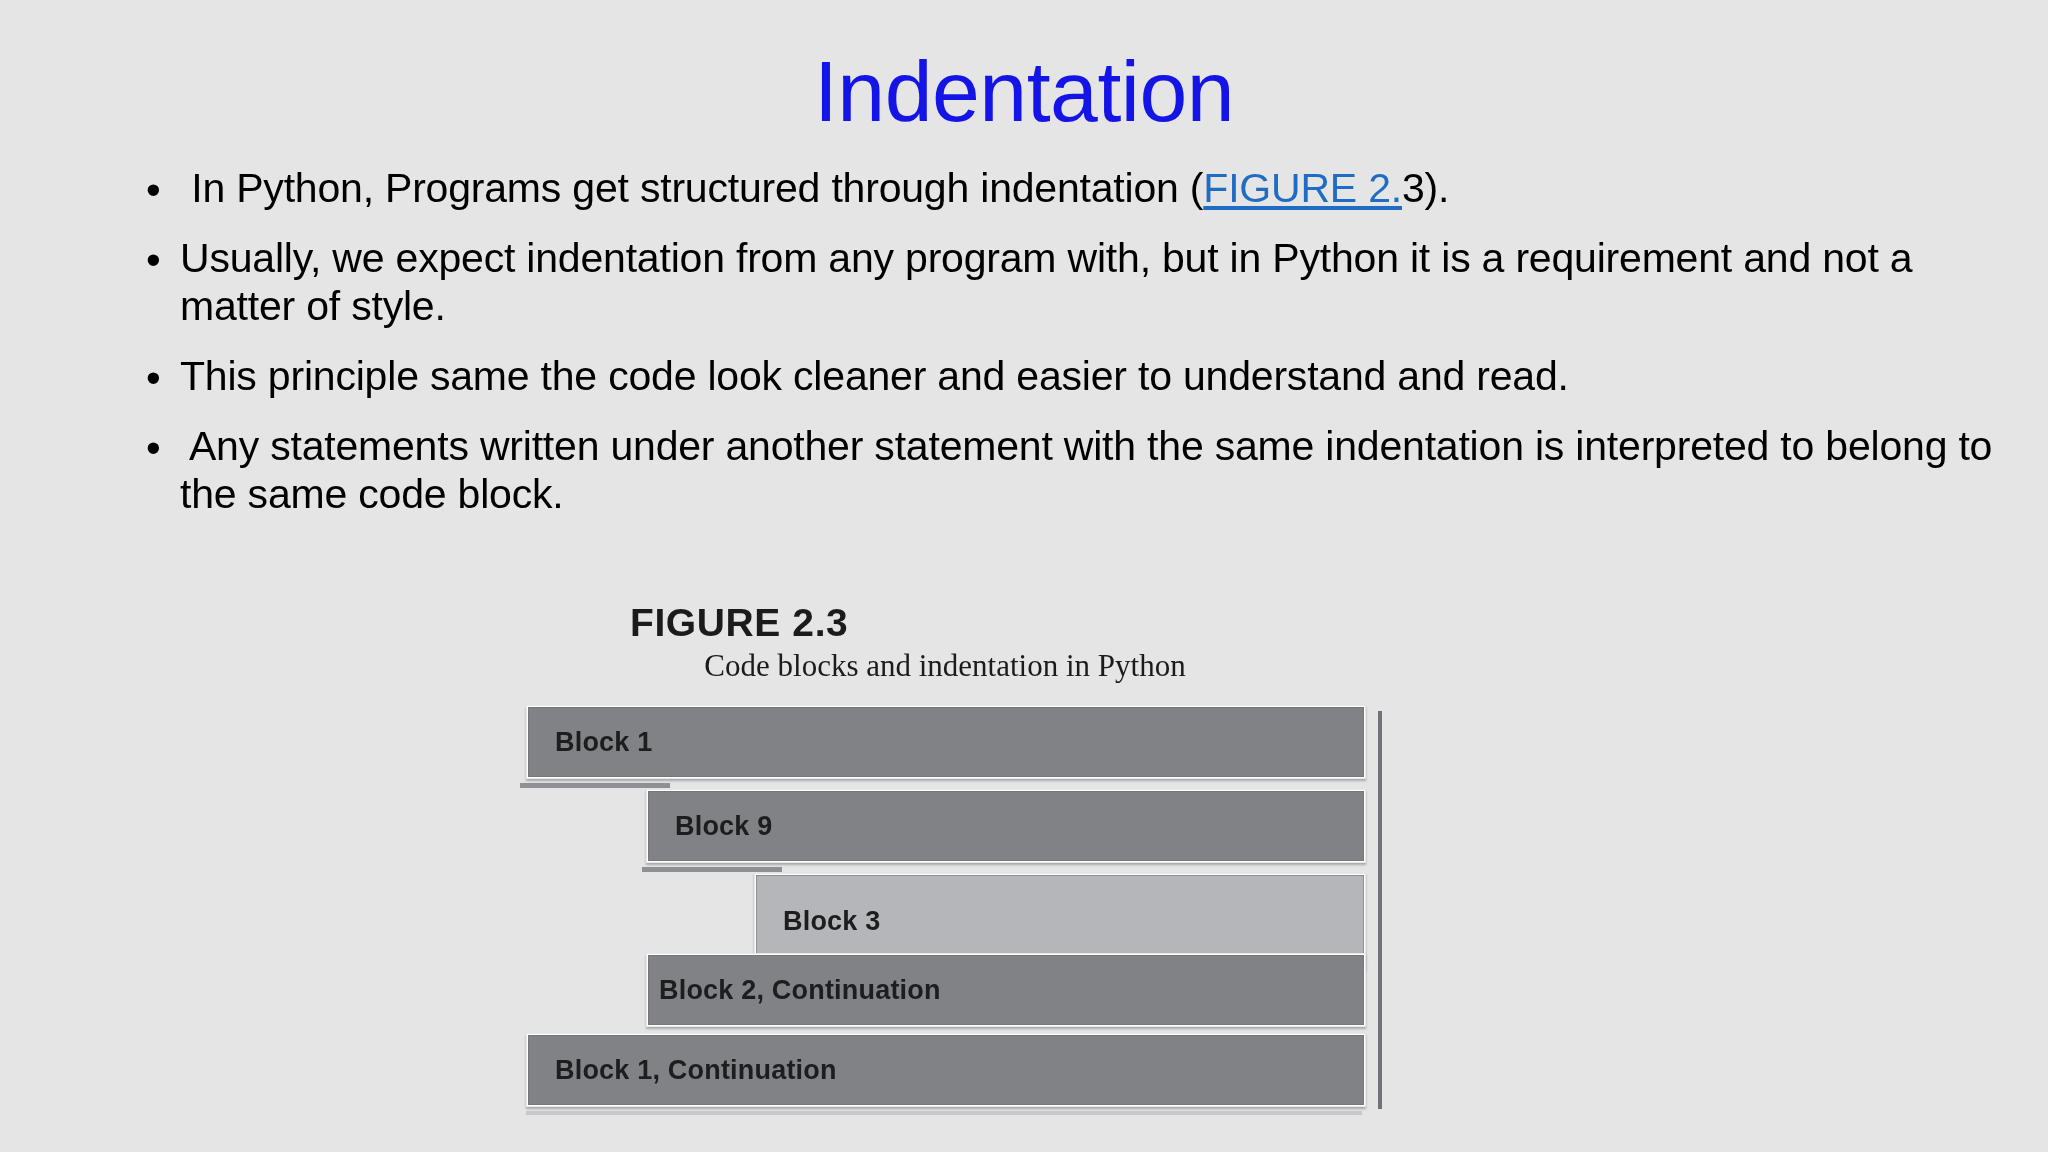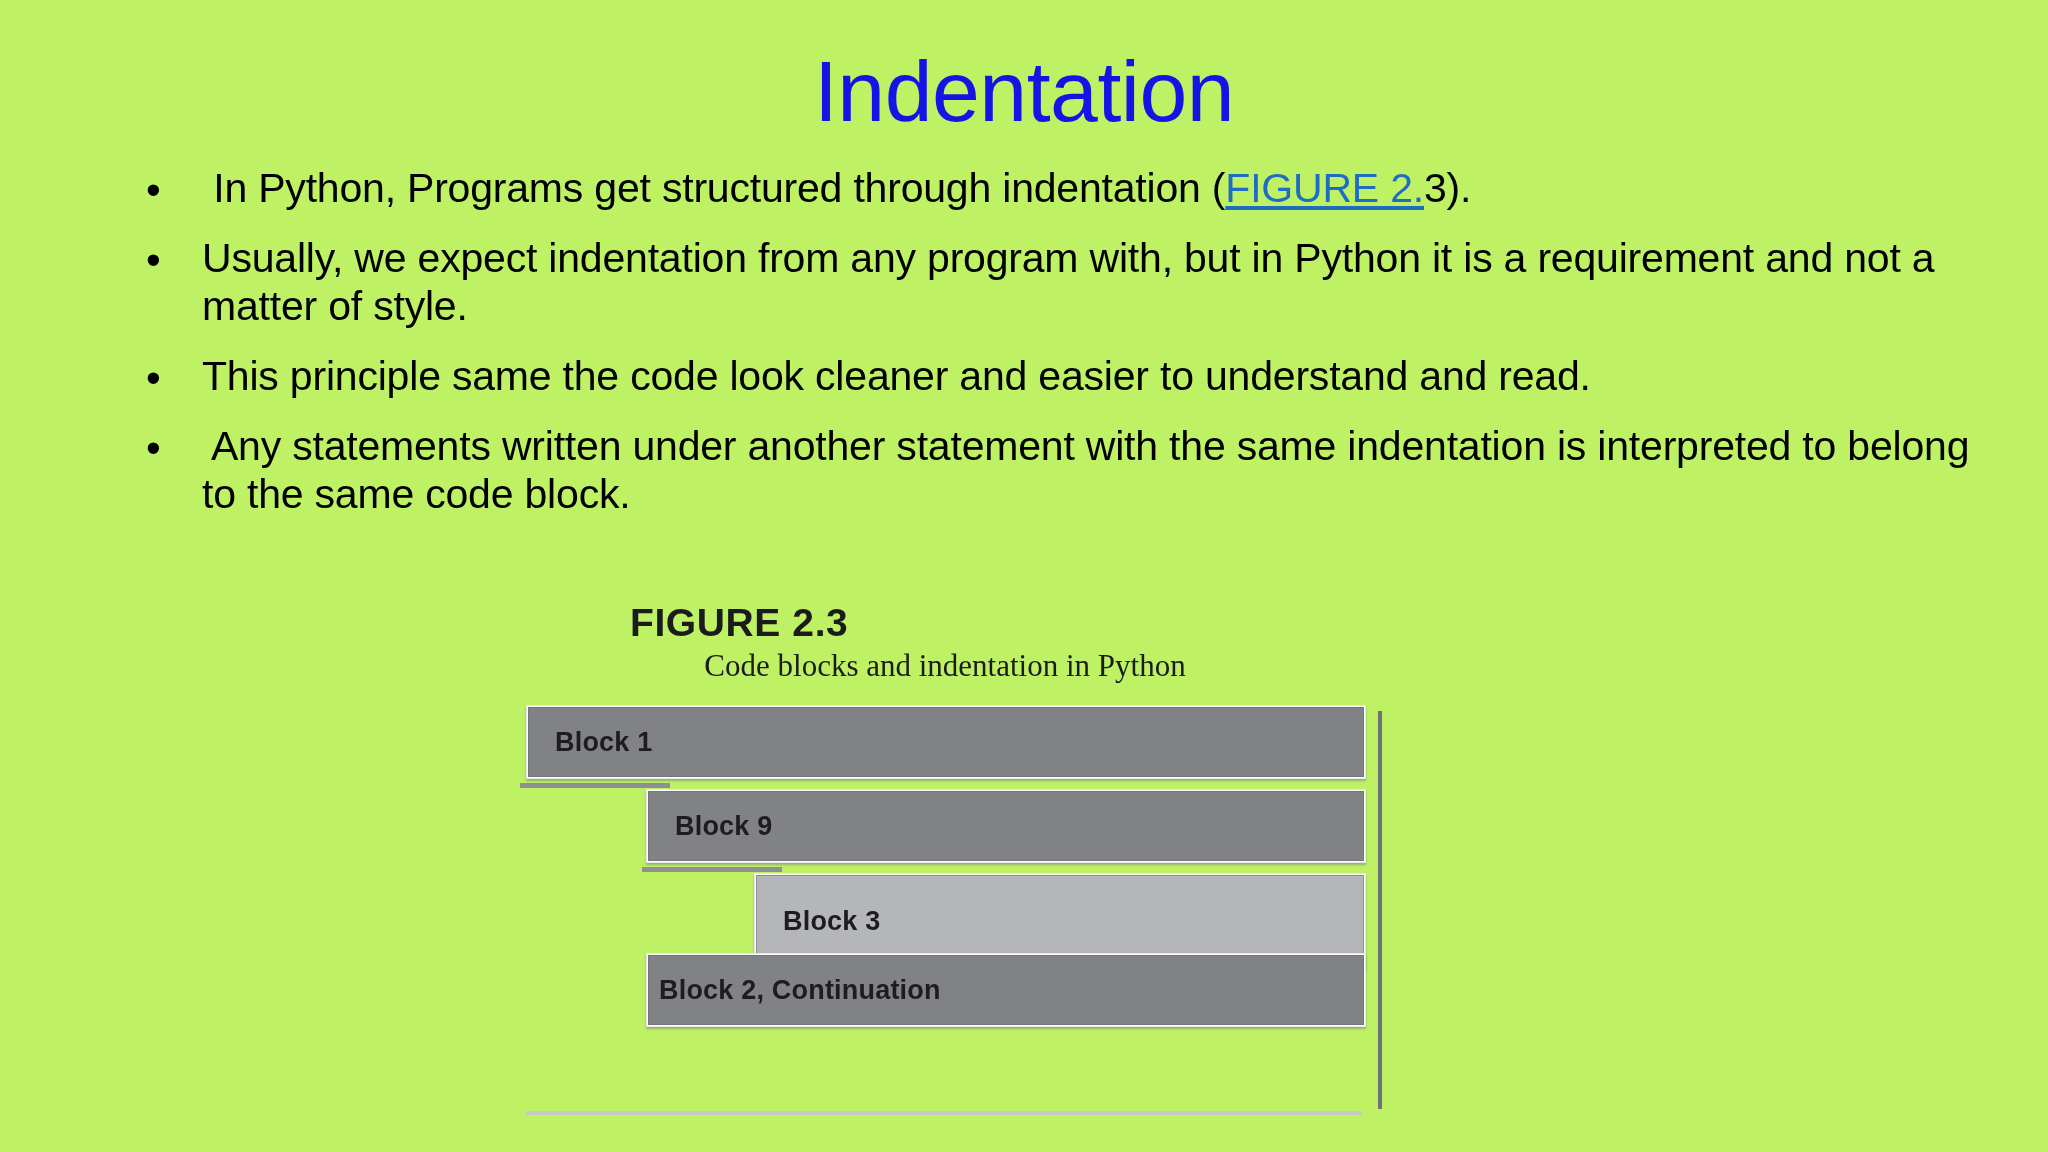--- a/index.html
+++ b/index.html
@@ -12,21 +12,21 @@
     height: 1152px;
     position: relative;
     overflow: hidden;
     font-family: "Liberation Sans", sans-serif;
     -webkit-font-smoothing: antialiased;
   }
 
   #slide {
     position: absolute;
     inset: 0;
-    background: #bef264;
+    background: #e5e5e5;
   }
 
   
   .slide-title {
     position: absolute;
     top: 48px;
     left: 0;
     width: 2048px;
     text-align: center;
     color: #1414e6;
@@ -55,21 +55,21 @@
     left: 6px;
     top: 0;
     width: 30px;
     color: #000000;
     font-size: 42px;
     line-height: 1.17;
     text-align: left;
   }
   .bullet-text {
     display: block;
-    margin-left: 62px;
+    margin-left: 40px;
     color: #000000;
     font-family: "Liberation Sans", sans-serif;
     font-size: 41px;
     font-weight: 400;
     line-height: 1.17;
     letter-spacing: -0.2px;
   }
   .lead-space { white-space: pre; }
   .figure-link {
     color: #1f6cc4;
@@ -211,17 +211,22 @@
         <span class="blk-label" style="margin-left:26px;">Block 3</span>
       </div>
     </div>
 
     <div class="blk tone-dark" style="left:126px; top:248px; width:720px; height:74px;">
       <div class="blk-inner">
         <span class="blk-label" style="margin-left:10px;">Block 2, Continuation</span>
       </div>
     </div>
 
+    <div class="blk tone-dark" style="left:6px; top:328px; width:840px; height:74px;">
+      <div class="blk-inner">
+        <span class="blk-label" style="margin-left:26px;">Block 1, Continuation</span>
+      </div>
+    </div>
     <div class="stub" style="left:6px; top:406px; width:836px; height:4px; background:#c6c8cb;"></div>
 
   </div>
 
 </div>
 
 </body></html>

